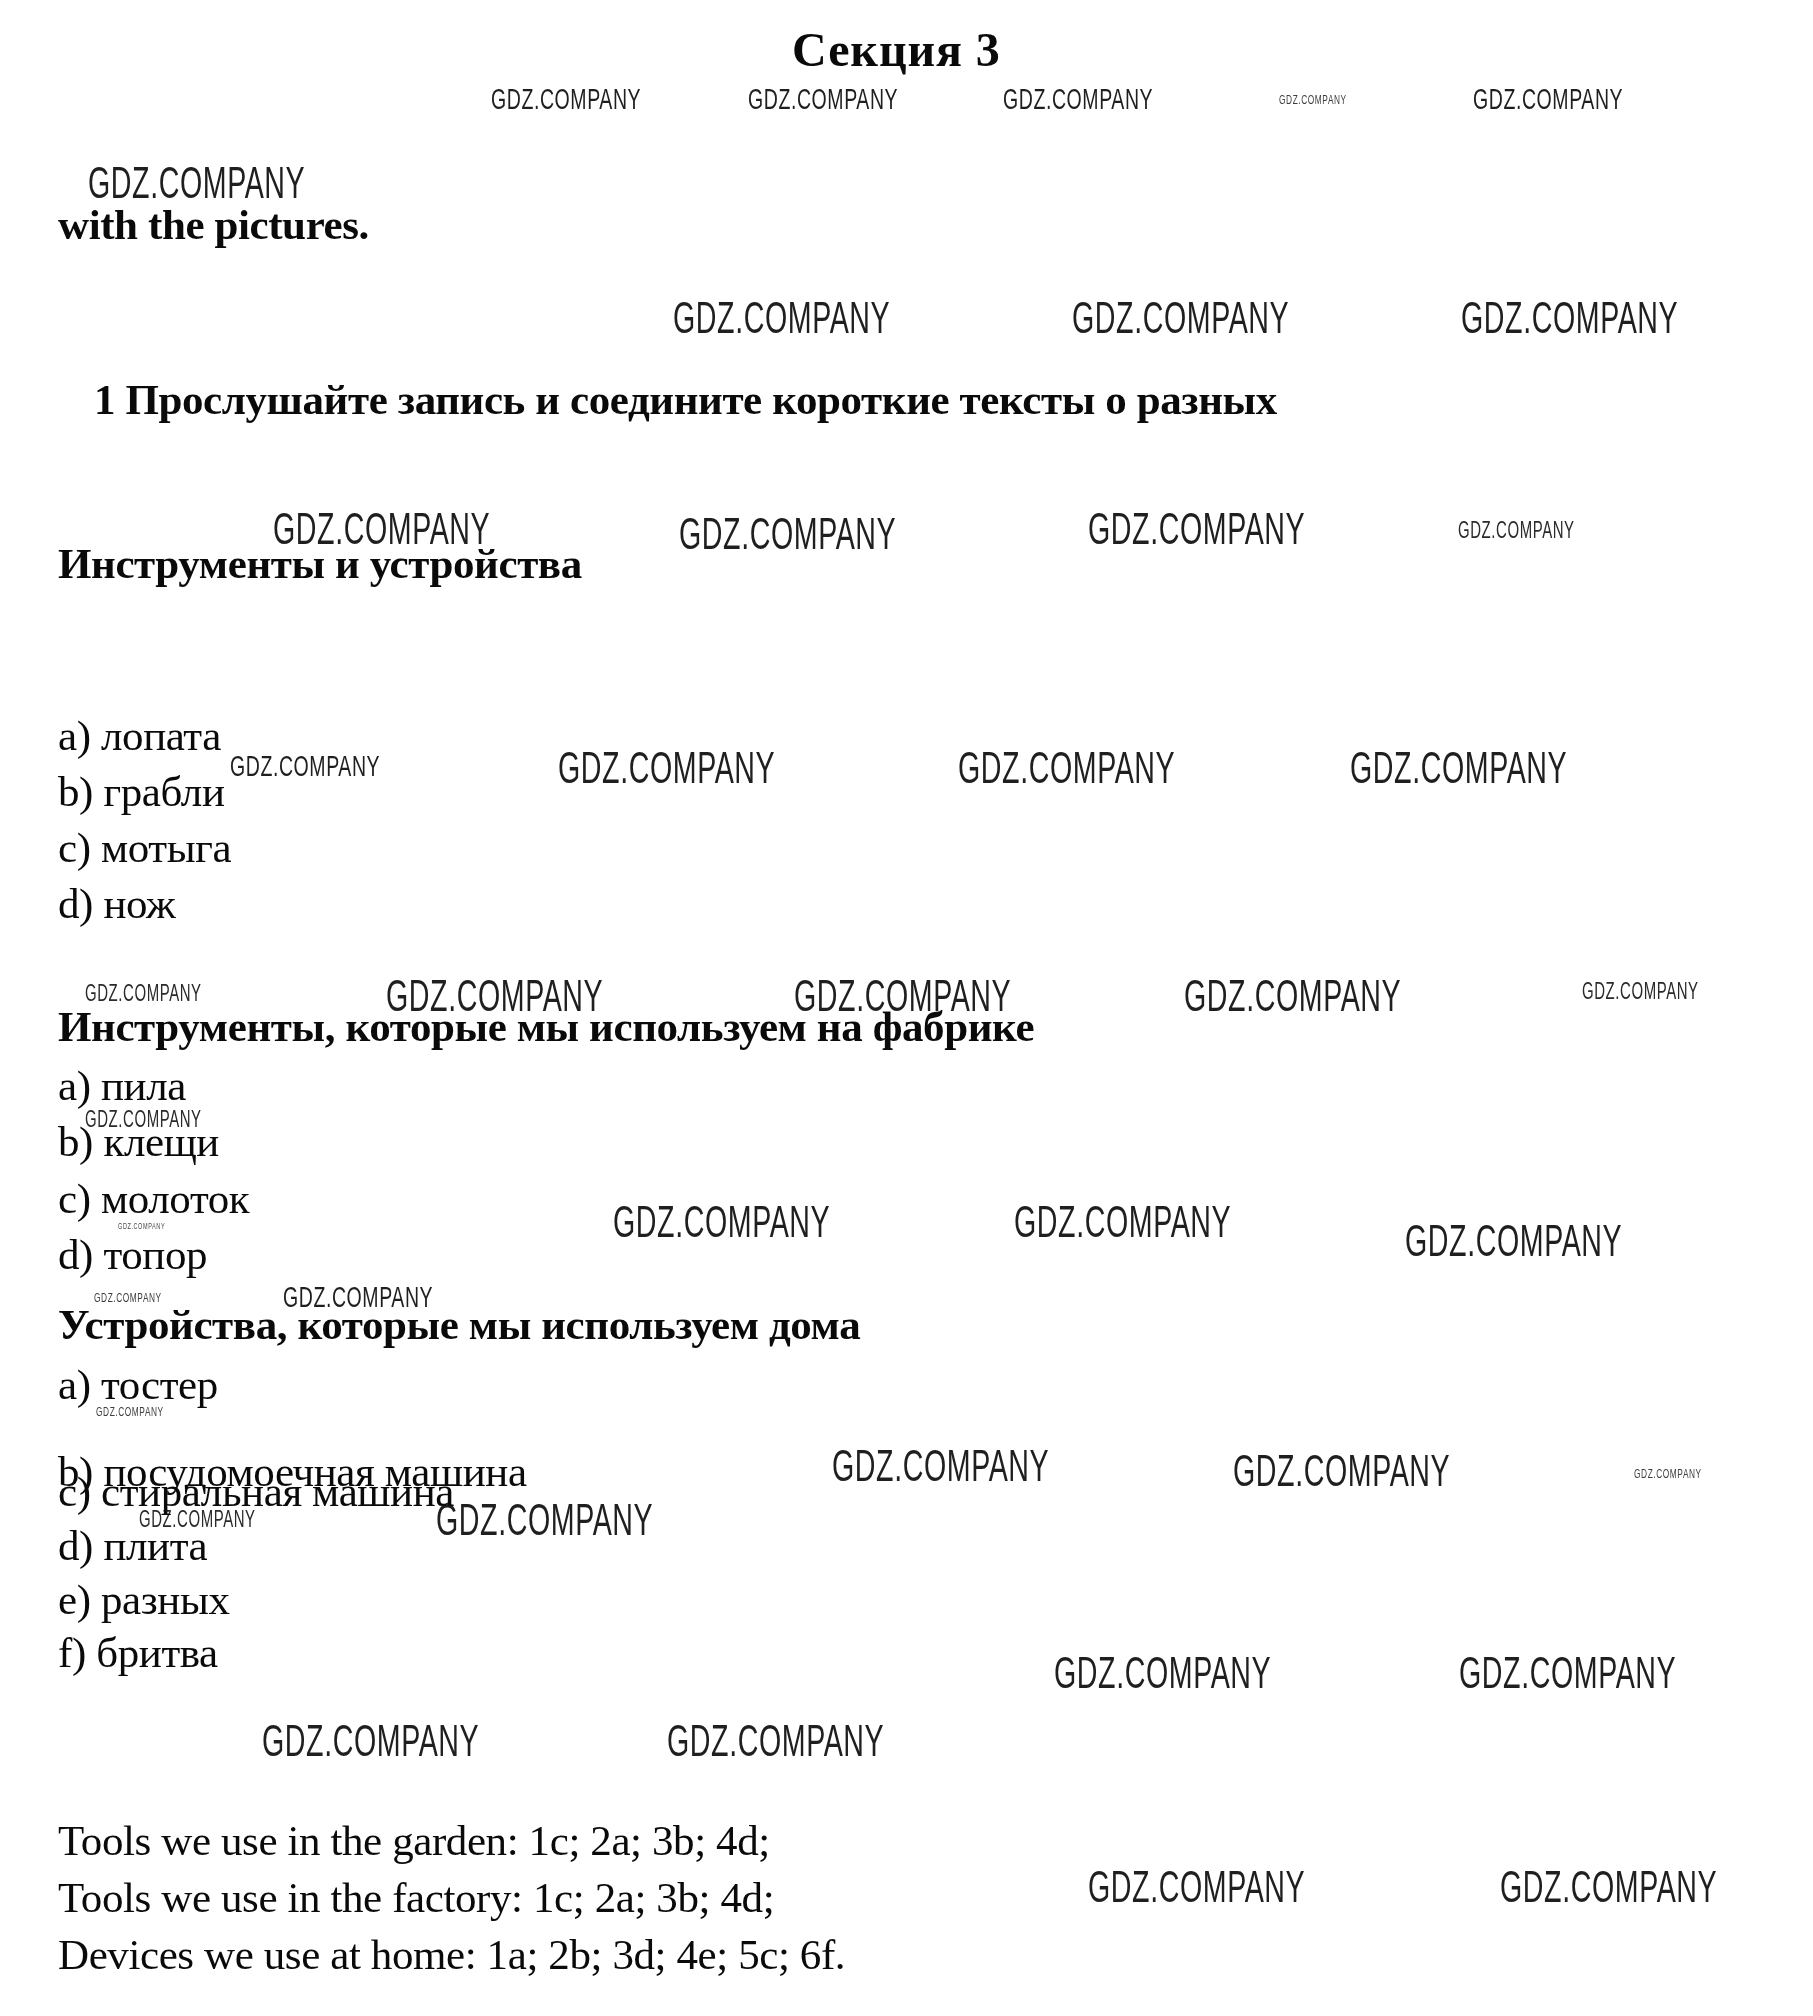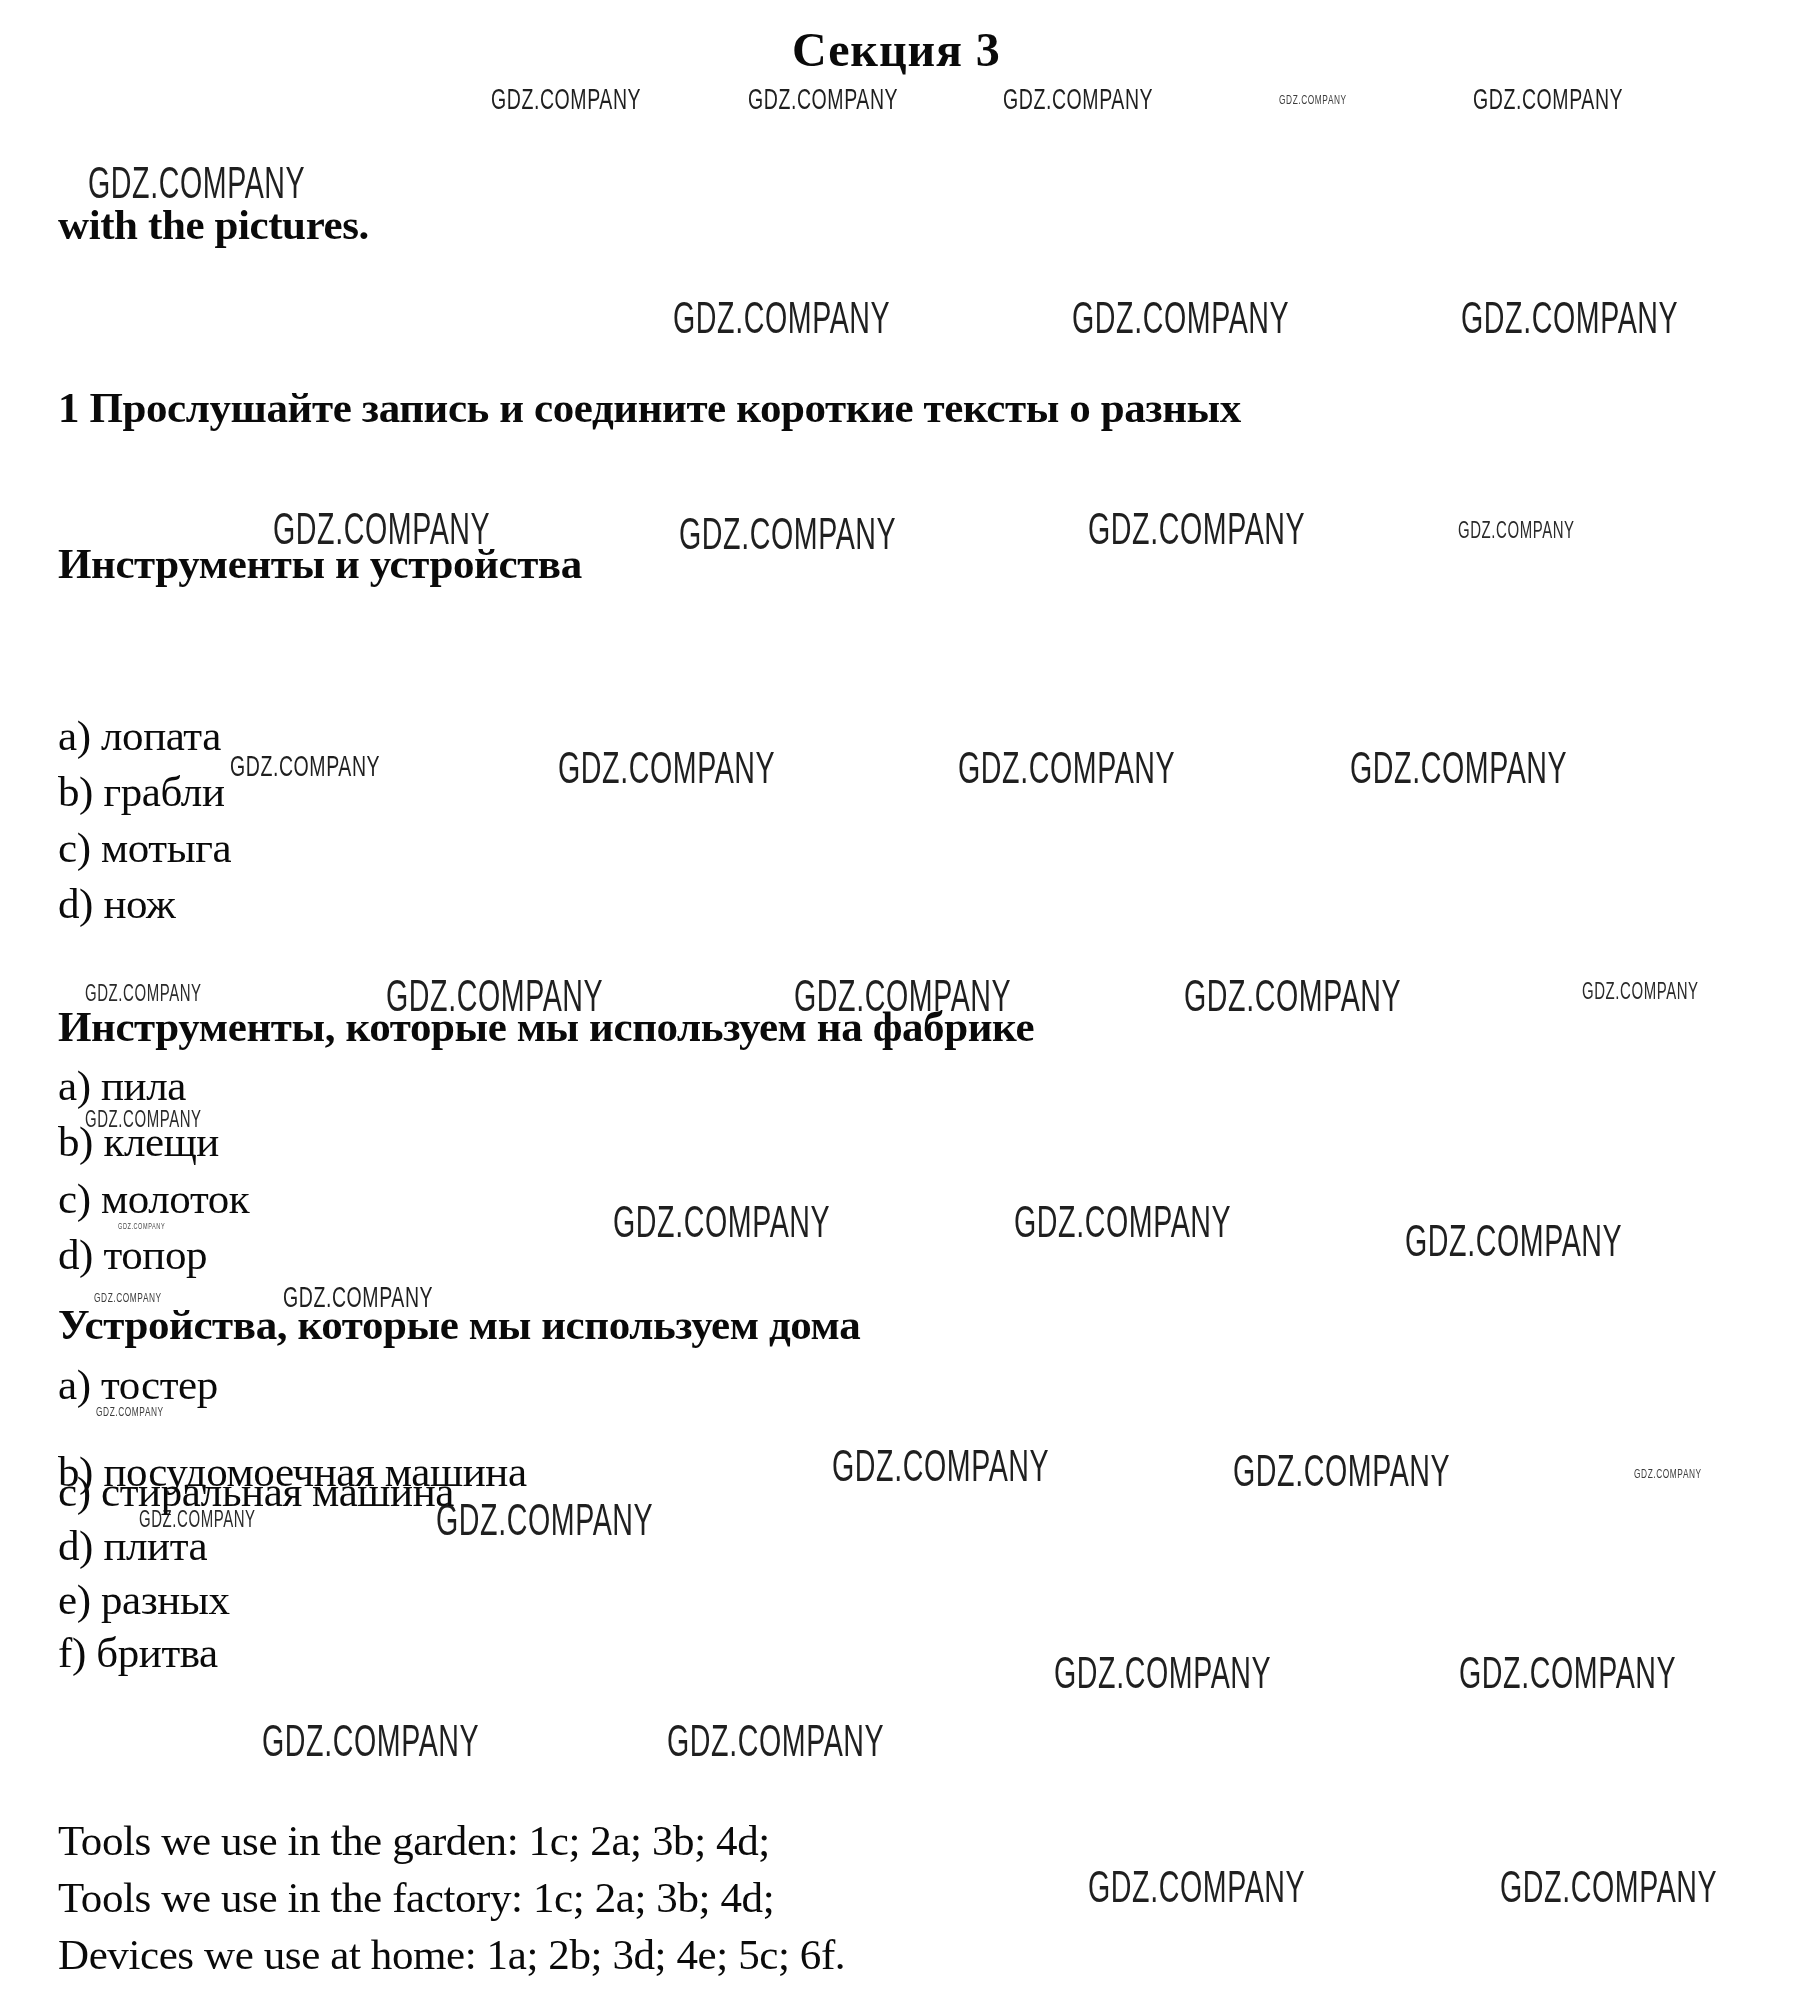--- a/index.html
+++ b/index.html
@@ -101,21 +101,21 @@
       <div class="wm wm-l" style="left: 1088px; top: 1862px;">GDZ.COMPANY</div>
       <div class="wm wm-l" style="left: 1500px; top: 1862px;">GDZ.COMPANY</div>
     </div>
 
   <div class="doc-title">Секция 3</div>
 
   <div class="txt bold para" style="top:197px;">
     <div>with the pictures.</div>
   </div>
 
-  <div class="txt bold para" style="top:380px;">
+  <div class="txt bold para" style="top:372px;margin-left:36px;">
     <div>1 Прослушайте запись и соедините короткие тексты о разных</div>
   </div>
 
   <div class="txt bold" style="top:542px;">Инструменты и устройства</div>
 
   <div class="txt" style="top:714px;"><span>a)</span> <span>лопата</span></div>
   <div class="txt" style="top:770px;"><span>b)</span> <span>грабли</span></div>
   <div class="txt" style="top:826px;"><span>c)</span> <span>мотыга</span></div>
   <div class="txt" style="top:882px;"><span>d)</span> <span>нож</span></div>
 

